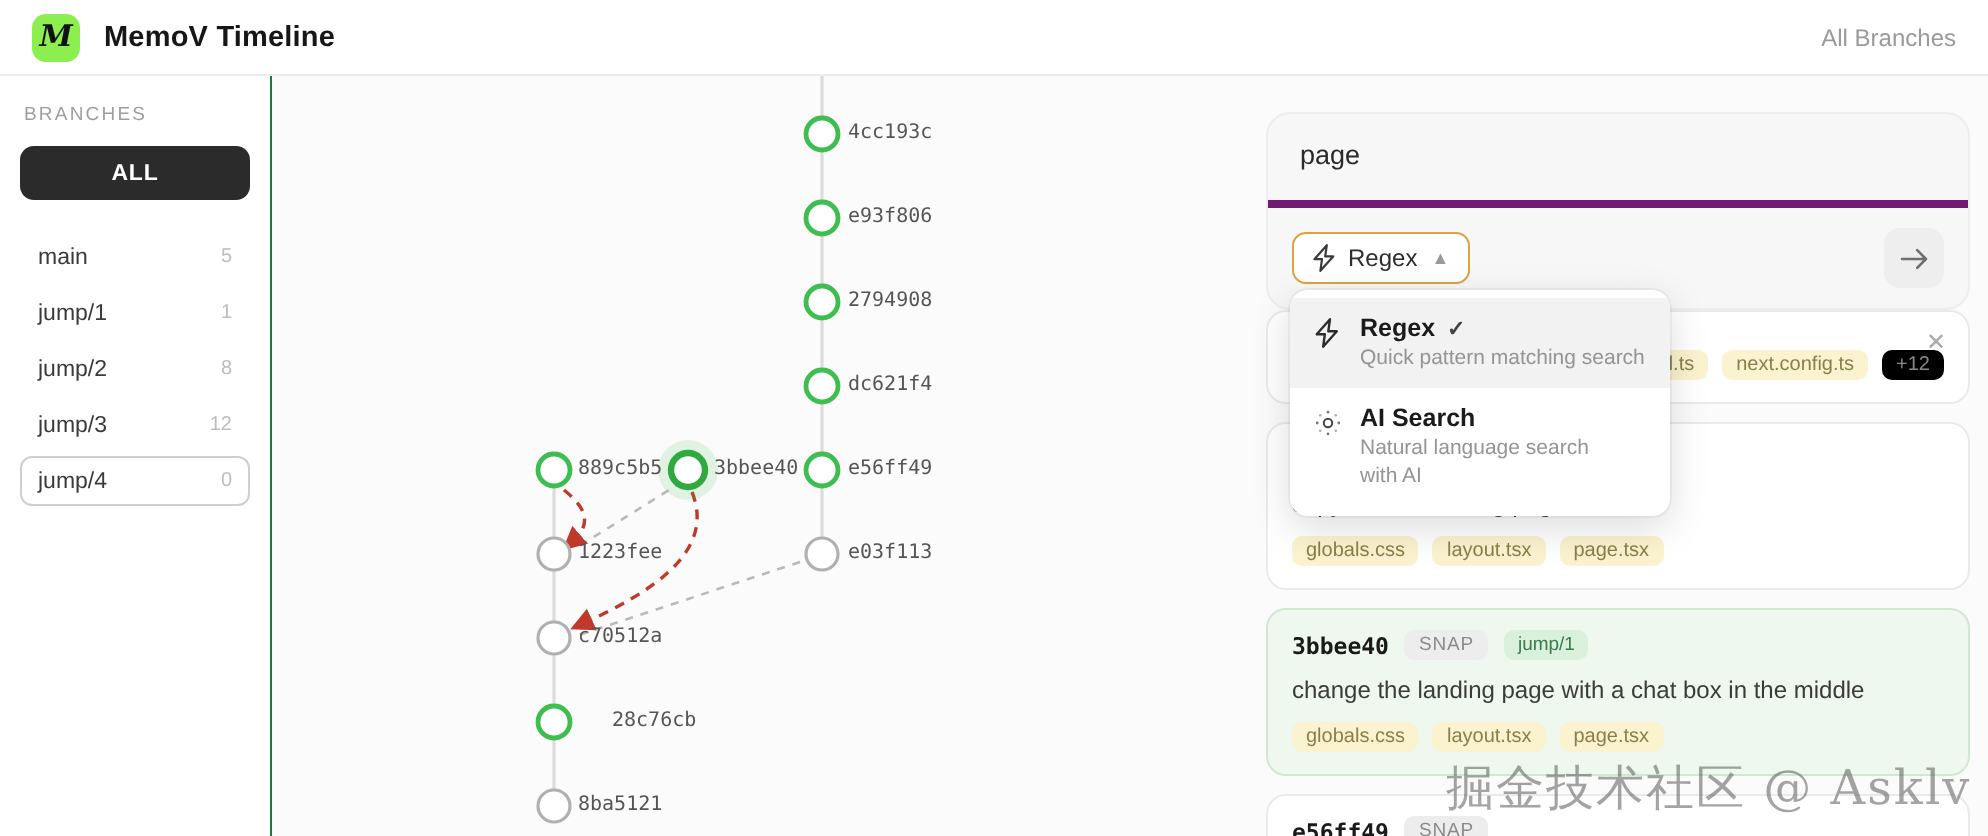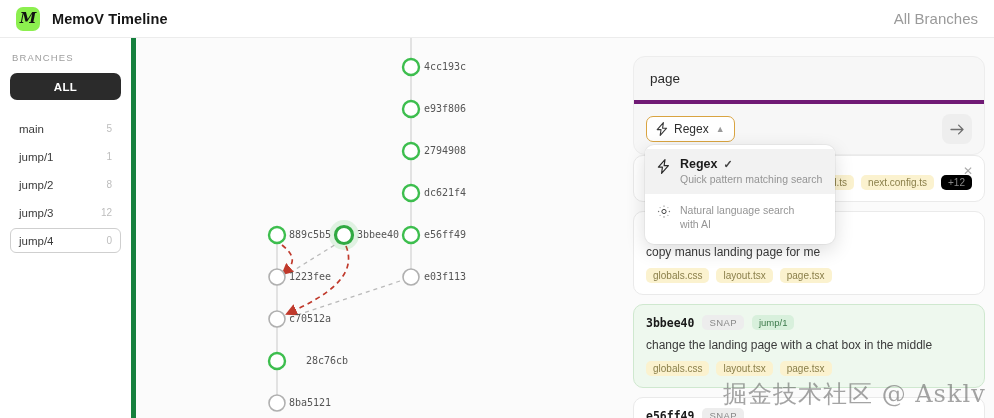--- a/index.html
+++ b/index.html
@@ -28,27 +28,27 @@
   .logo-glyph {
     font-family: "DejaVu Serif", serif;
     font-weight: 700; font-size: 15px; color: #111; line-height: 1;
     font-style: italic;
   }
   .app-title {
     margin-left: 12px; font-size: 14.5px; font-weight: 600;
     letter-spacing: .1px; color: #161616;
   }
   .header-right {
-    margin-left: auto; font-size: 15px; color: #9a9a9a;
+    margin-left: auto; font-size: 12px; color: #9a9a9a;
   }
 
   
   .sidebar {
     position: absolute; top: 38px; left: 0; width: 136px; height: 380px;
-    background: #fff; border-right: 5px solid #15803d;
+    background: #fff; border-right: 1px solid #15803d;
     padding: 14px 10px 0 10px;
   }
   .branches-label {
     font-size: 9.5px; letter-spacing: 1.1px; color: #9e9e9e;
     font-weight: 500; padding-left: 2px; margin-bottom: 10px;
   }
   .all-btn {
     height: 27px; border-radius: 7px; background: #2b2b2b; color: #fff;
     font-size: 11.5px; font-weight: 700; letter-spacing: .4px;
     display: flex; align-items: center; justify-content: center;
@@ -340,20 +340,23 @@
           <circle cx="12.4" cy="7" r="0.7" fill="#777"></circle>
           <circle cx="7" cy="12.4" r="0.7" fill="#777"></circle>
           <circle cx="1.6" cy="7" r="0.7" fill="#777"></circle>
           <circle cx="10.9" cy="3.1" r="0.6" fill="#aaa"></circle>
           <circle cx="10.9" cy="10.9" r="0.6" fill="#aaa"></circle>
           <circle cx="3.1" cy="10.9" r="0.6" fill="#aaa"></circle>
           <circle cx="3.1" cy="3.1" r="0.6" fill="#aaa"></circle>
         </svg>
       </span>
       <div>
+        <div class="mode-opt-title">
+          <span>AI Search</span>
+        </div>
         <div class="mode-opt-desc" style="max-width:130px">Natural language search with AI</div>
       </div>
     </div>
   </div>
 
   <div class="watermark">掘金技术社区 @ Asklv</div>
 
 </div>
 
 </body></html>

